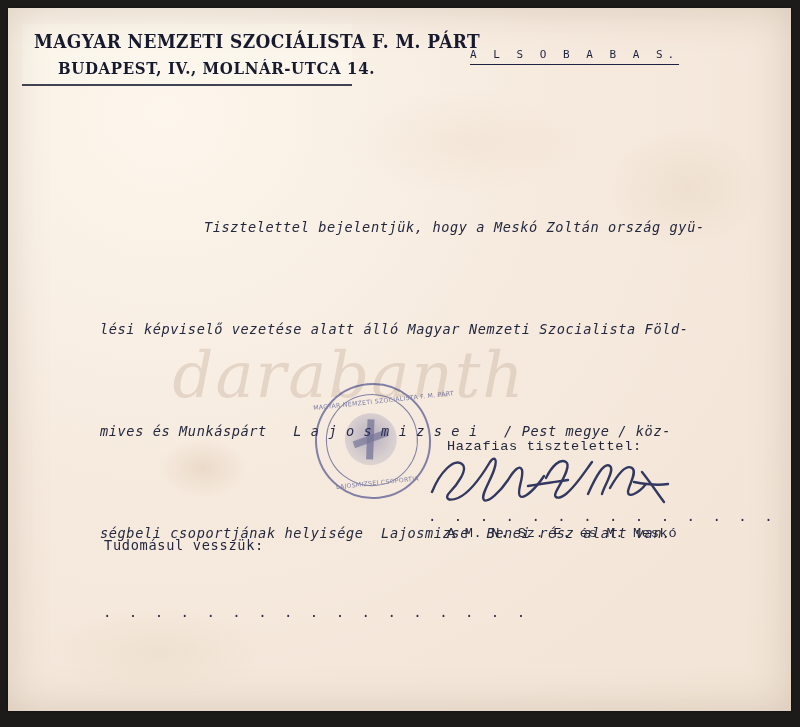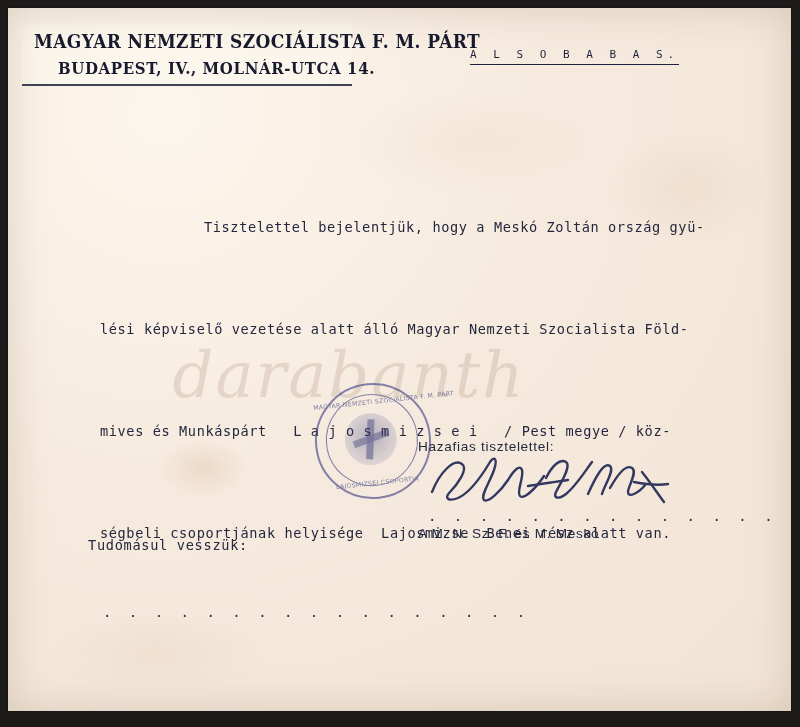--- a/index.html
+++ b/index.html
@@ -128,35 +128,36 @@
     position: absolute;
     left: 92px;
     top: 134px;
     width: 640px;
     font-family: "DejaVu Sans Mono", monospace;
     font-size: 13.6px;
     line-height: 34px;
     color: #24283f;
     letter-spacing: 0.6px;
     white-space: pre;
+    font-style: italic;
   }
   #body-text .ln {
     display: block;
     white-space: pre;
   }
   #body-text .ln.indent {
     padding-left: 104px;
   }
 
   
   #closing {
     position: absolute;
-    left: 410px;
+    left: 439px;
     top: 366px;
-    font-family: Liberation Sans, sans-serif;
+    font-family: Liberation Mono, monospace;
     font-size: 13.6px;
     line-height: 29px;
     color: #24283f;
     letter-spacing: 0.7px;
     white-space: pre;
   }
   #closing .cl {
     display: block;
     white-space: pre;
   }
@@ -169,21 +170,21 @@
     letter-spacing: 4.5px;
     color: #2a2e47;
     white-space: nowrap;
   }
   #dotline-sign { left: 420px; top: 500px; }
   #dotline-ack  { left: 95px;  top: 596px; }
 
   
   #ack-text {
     position: absolute;
-    left: 80px;
+    left: 96px;
     top: 529px;
     font-family: "DejaVu Sans Mono", monospace;
     font-size: 13.6px;
     letter-spacing: 0.7px;
     color: #24283f;
     white-space: nowrap;
   }
 
   
   #stamp {

